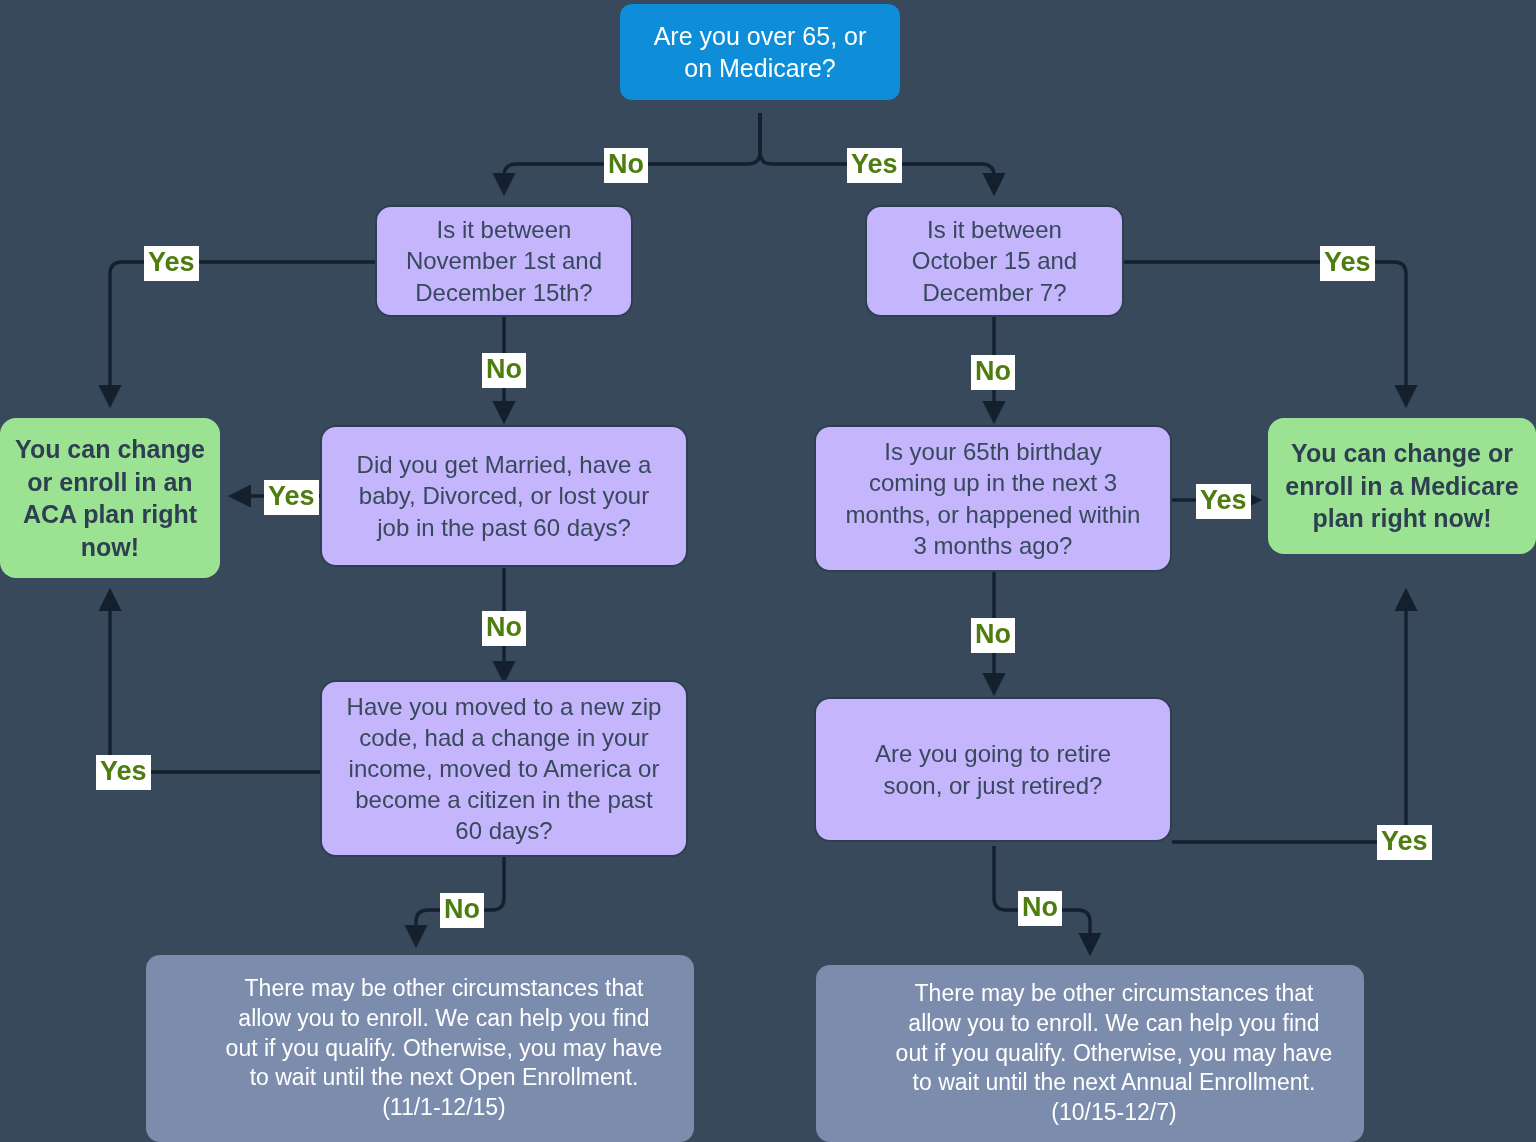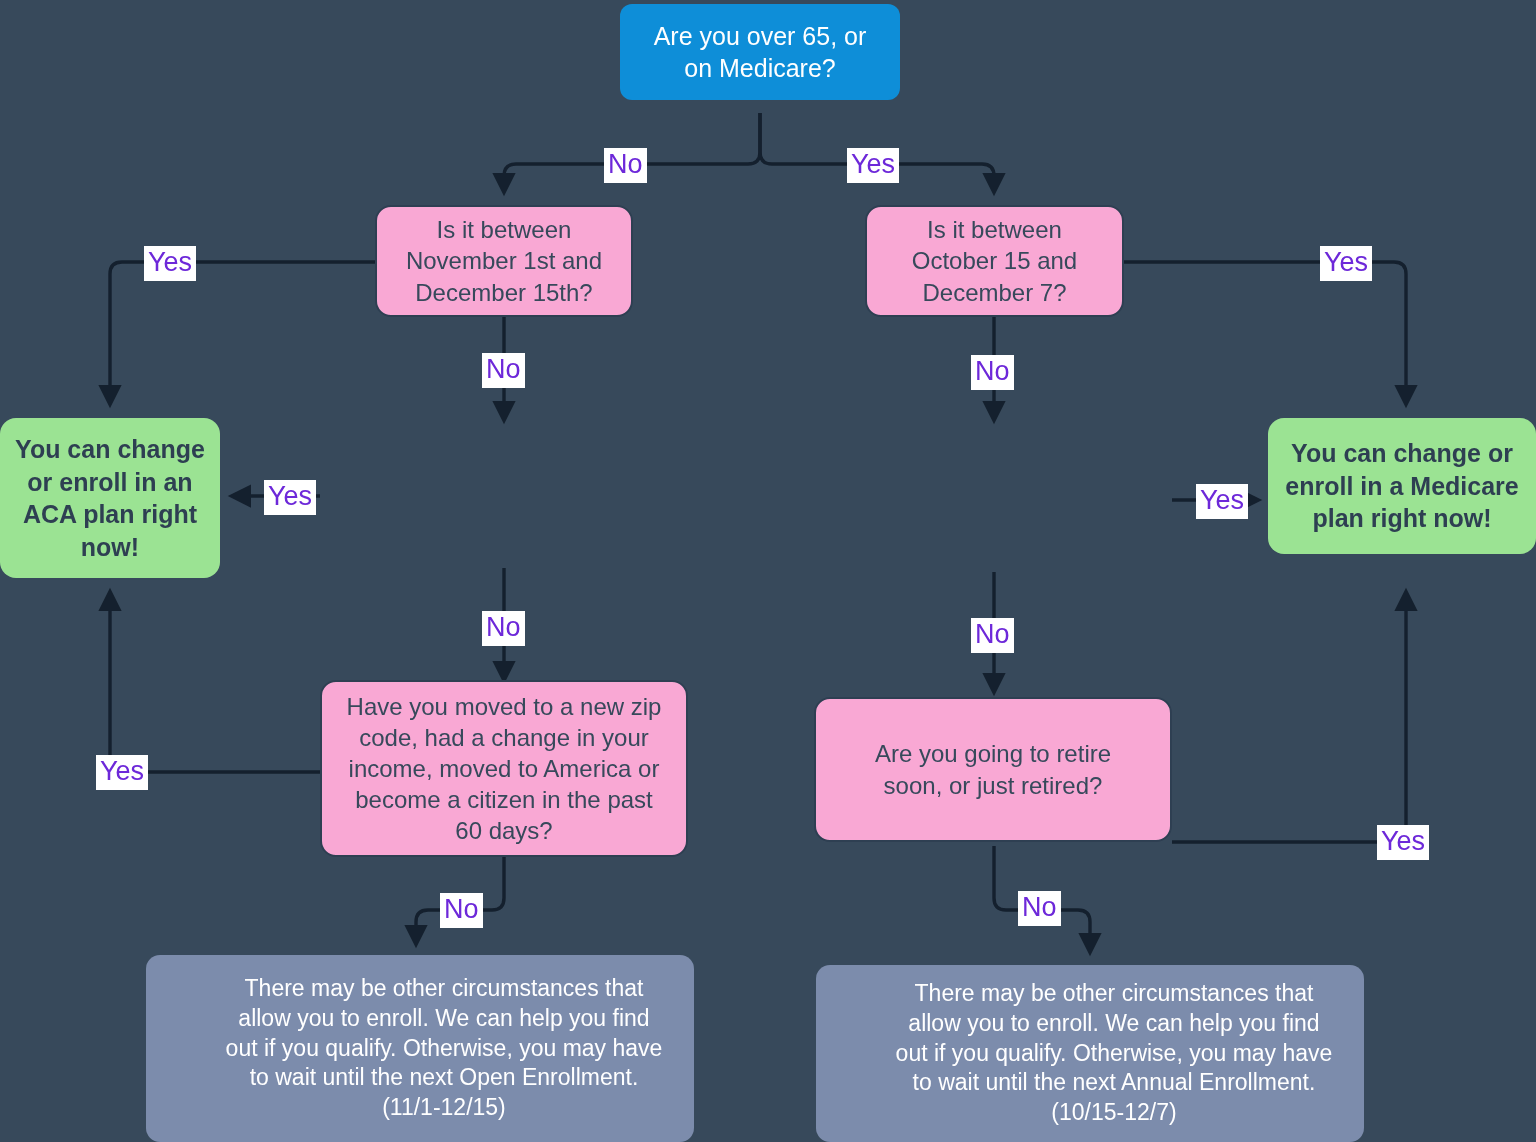--- a/index.html
+++ b/index.html
@@ -37,21 +37,21 @@
     line-height: 1.30;
     white-space: pre-line;
   }
   .node-start {
     background: #0E8ED8;
     color: #FFFFFF;
     font-size: 25px;
     border-radius: 12px;
   }
   .node-question {
-    background: #f9a8d4;
+    background: #c4b5fd;
     color: #37495B;
     font-size: 24px;
     border: 2px solid #2E3F52;
     border-radius: 16px;
   }
   .node-result {
     background: #9BE393;
     color: #2E3F52;
     font-size: 25px;
     font-weight: bold;
@@ -60,23 +60,23 @@
   .node-note {
     background: #7C8CAC;
     color: #FFFFFF;
     font-size: 23px;
     border-radius: 14px;
     padding-left: 48px;
   }
   .edge-label {
     position: absolute;
     background: #FFFFFF;
-    color: #6d28d9;
+    color: #4d7c0f;
     font-size: 27px;
-    font-weight: normal;
+    font-weight: bold;
     line-height: 1.0;
     padding: 3px 4px 5px 4px;
     box-sizing: border-box;
     text-align: center;
     white-space: nowrap;
   }
 </style>
 </head>
 <body>
 
@@ -124,21 +124,28 @@
 on Medicare?</div>
 
   <div class="node-box node-question" style="left:375px; top:205px; width:258px; height:112px;">Is it between
 November 1st and
 December 15th?</div>
 
   <div class="node-box node-question" style="left:865px; top:205px; width:259px; height:112px;">Is it between
 October 15 and
 December 7?</div>
 
-
+  <div class="node-box node-question" style="left:320px; top:425px; width:368px; height:142px;">Did you get Married, have a
+baby, Divorced, or lost your
+job in the past 60 days?</div>
+
+  <div class="node-box node-question" style="left:814px; top:425px; width:358px; height:147px;">Is your 65th birthday
+coming up in the next 3
+months, or happened within
+3 months ago?</div>
 
   <div class="node-box node-question" style="left:320px; top:680px; width:368px; height:177px;text-align:center;">Have you moved to a new zip
 code, had a change in your
 income, moved to America or
 become a citizen in the past
 60 days?</div>
 
   <div class="node-box node-result" style="left:0px; top:418px; width:220px; height:160px;">You can change
 or enroll in an
 ACA plan right

